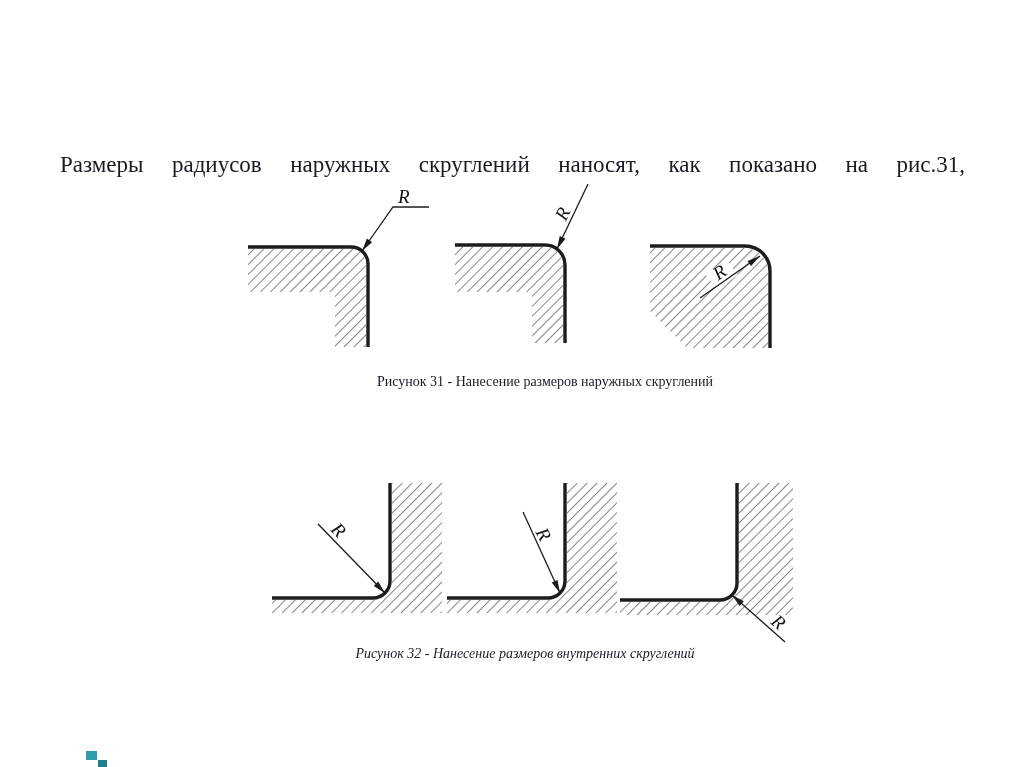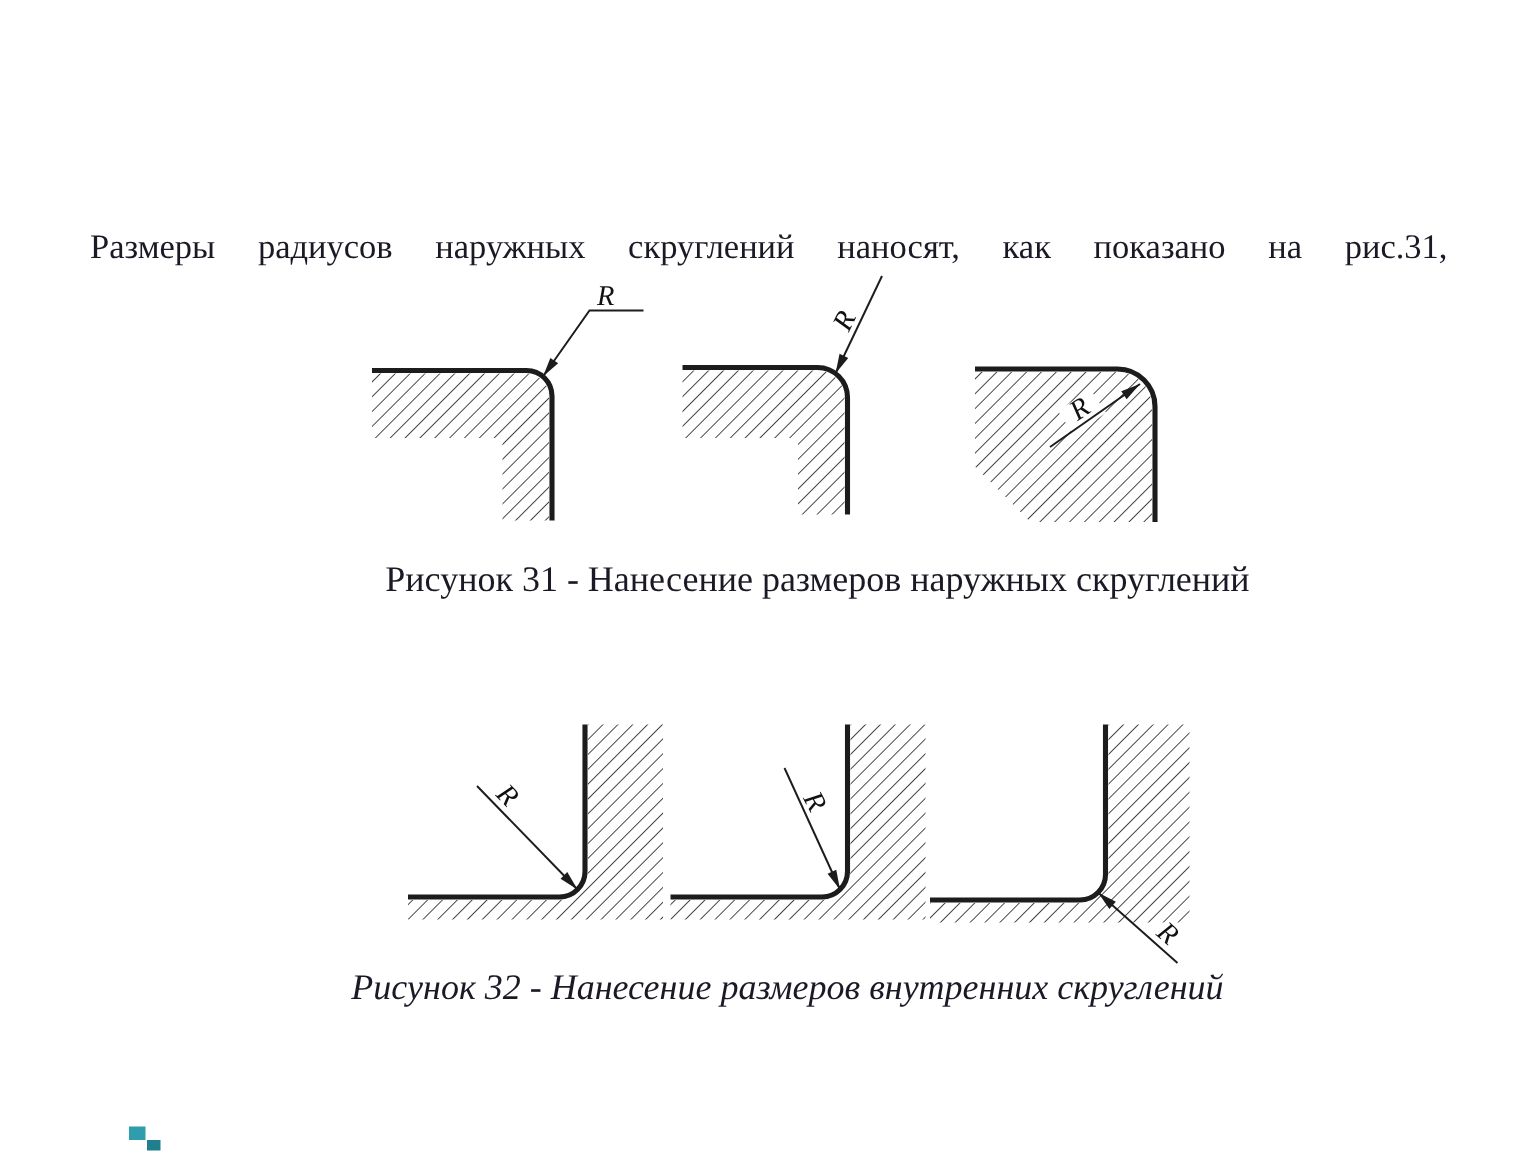--- a/index.html
+++ b/index.html
@@ -8,21 +8,21 @@
     background:#ffffff;color:#1a1a26;
     font-family:"Liberation Serif", serif;
   }
   .paragraph{
     position:absolute;left:60px;top:102px;width:905px;
     font-size:23px;line-height:31px;margin-top:47px;
   }
   .line-justify{text-align:justify;text-align-last:justify;}
   .line-left{text-align:left;}
   .caption{
-    position:absolute;font-size:24px;text-align:center;color:#1a1a26;
+    position:absolute;font-size:14px;text-align:center;color:#1a1a26;
   }
   #caption31{left:70px;top:374px;width:950px;}
   #caption32{left:30px;top:646px;width:990px;font-style:italic;}
   .fig{position:absolute;}
   #f31a{left:243px;top:180px;}
   #f31b{left:450px;top:170px;}
   #f31c{left:645px;top:178px;}
   #f32a{left:268px;top:478px;}
   #f32b{left:443px;top:478px;}
   #f32c{left:615px;top:478px;}

